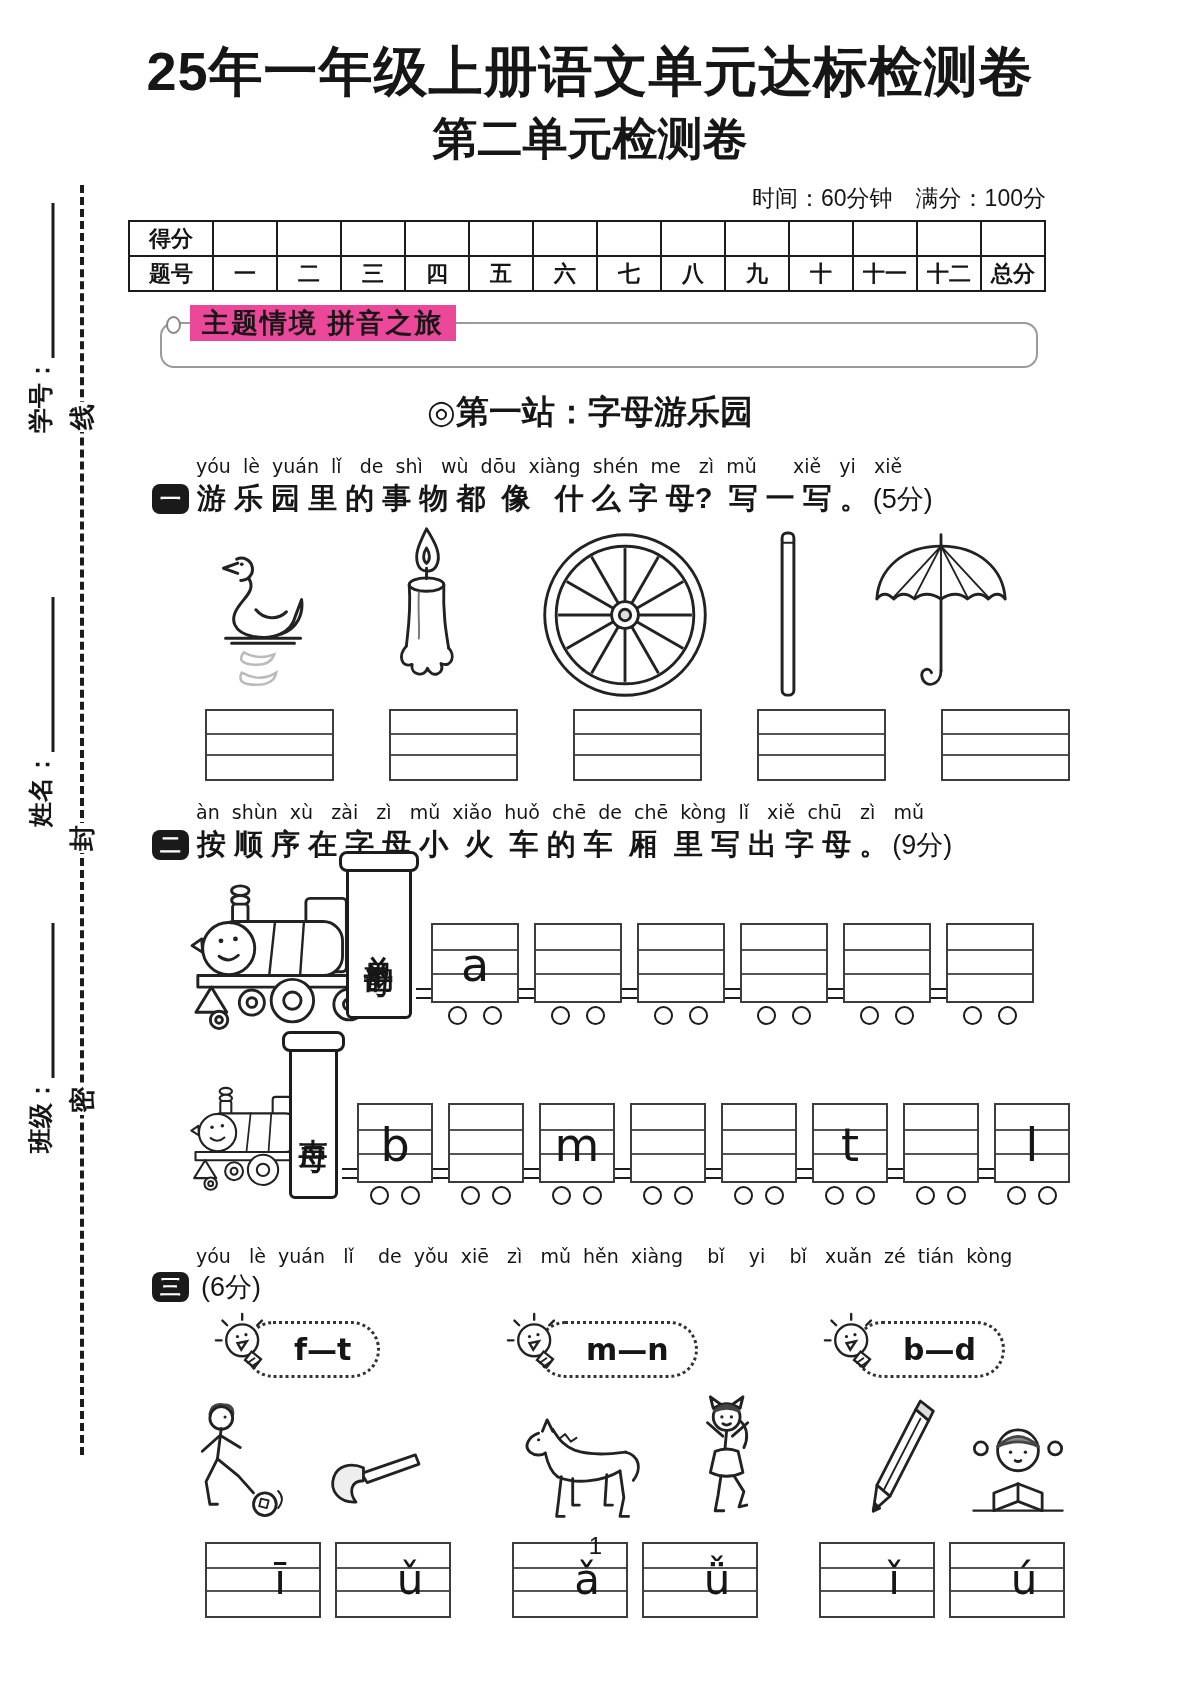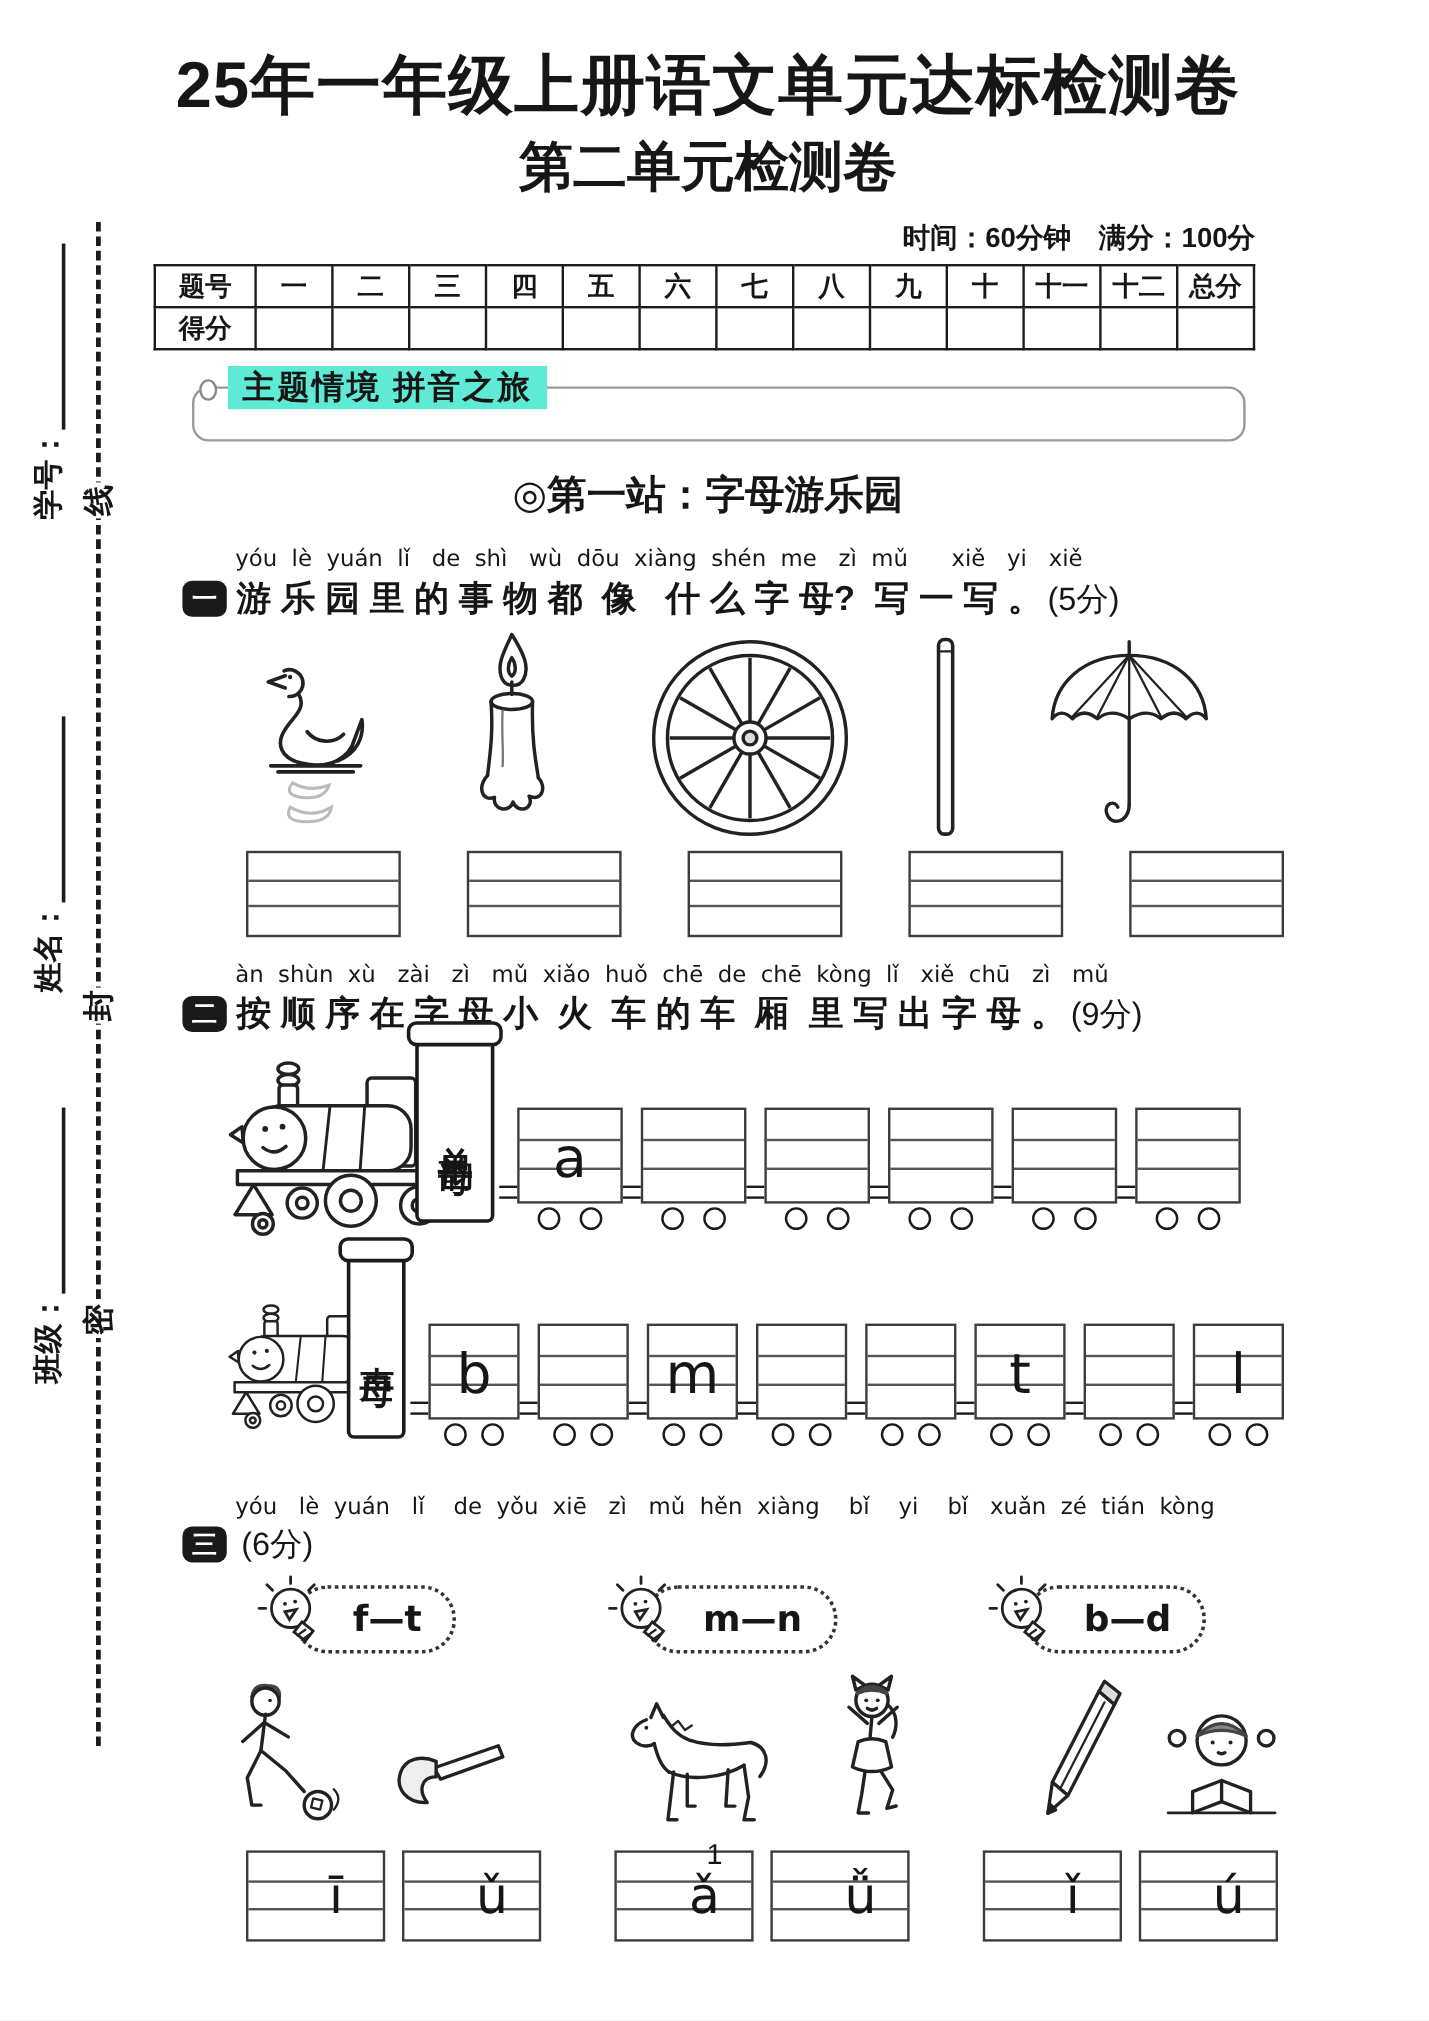--- a/index.html
+++ b/index.html
@@ -9,28 +9,28 @@
   .seal-dash{position:absolute;left:80px;top:185px;height:1270px;width:0;border-left:4px dashed #1c1c1c;}
   .seal-field{position:absolute;left:40px;transform:translate(-50%,-50%) rotate(-90deg);
               white-space:nowrap;font-size:25px;font-weight:700;}
   .s-blank{display:inline-block;width:155px;border-bottom:3px solid #1c1c1c;height:1.1em;vertical-align:-6px;}
   .seal-char{position:absolute;left:82px;transform:translate(-50%,-50%) rotate(-90deg);
              background:#fff;font-size:26px;font-weight:700;padding:4px 2px;z-index:2;}
   
   .main{position:absolute;left:110px;top:0;width:960px;}
   h1.title{margin:42px 0 0;text-align:center;font-size:54px;font-weight:900;letter-spacing:1px;line-height:1.1;}
   h2.subtitle{margin:8px 0 0;text-align:center;font-size:45px;font-weight:900;}
-  .meta{margin-top:14px;text-align:right;padding-right:24px;font-size:23px;font-weight:700;}
+  .meta{margin-top:14px;text-align:right;padding-right:24px;font-size:23px;font-weight:400;}
   table.score{border-collapse:collapse;table-layout:fixed;width:918px;margin:6px 0 0 18px;}
   table.score td{border:2.5px solid #1c1c1c;height:33px;text-align:center;font-size:22px;font-weight:700;padding:0;}
   table.score td.first{width:82px;}
   
   .theme{position:relative;margin:30px 0 0 50px;width:878px;border:2px solid #9a9a9a;border-radius:14px;
          padding:26px 18px 16px 72px;box-sizing:border-box;font-size:25px;}
-  .theme-label{position:absolute;top:-19px;left:28px;background:#5eead4;padding:0 12px;
+  .theme-label{position:absolute;top:-19px;left:28px;background:#ec4899;padding:0 12px;
                font-size:27px;font-weight:800;letter-spacing:2px;}
   .theme-pin{position:absolute;top:-8px;left:4px;width:11px;height:14px;border:2px solid #888;
              border-radius:50%;background:#fff;}
   .station{margin-top:22px;text-align:center;font-size:33px;font-weight:800;}
   
   .pinyin{margin:20px 0 0 86px;font-family:"DejaVu Sans",sans-serif;font-size:19px;white-space:pre;}
   .q-line{display:flex;align-items:center;margin:2px 0 0 42px;}
   .badge{flex:0 0 auto;width:37px;height:30px;background:#1a1a1a;color:#fff;border-radius:8px;
          display:flex;align-items:center;justify-content:center;font-size:21px;font-weight:700;margin-right:8px;}
   .q-text{font-size:29px;font-weight:700;white-space:pre;}
@@ -93,50 +93,50 @@
 
   <div class="main">
 
     <h1 class="title">25年一年级上册语文单元达标检测卷</h1>
     <h2 class="subtitle">第二单元检测卷</h2>
     <div class="meta">时间：60分钟　满分：100分</div>
 
     <table class="score">
       <tbody>
           <tr>
+        <td class="first">得分</td>
+        <td></td>
+            <td></td>
+        <td></td>
+            <td></td>
+        <td></td>
+            <td></td>
+        <td></td>
+            <td></td>
+        <td></td>
+            <td></td>
+        <td></td>
+            <td></td>
+        <td></td>
+      </tr>
+      <tr>
         <td class="first">题号</td>
         <td>一</td>
         <td>二</td>
         <td>三</td>
         <td>四</td>
         <td>五</td>
         <td>六</td>
         <td>七</td>
         <td>八</td>
         <td>九</td>
         <td>十</td>
         <td>十一</td>
         <td>十二</td>
         <td>总分</td>
-      </tr>
-      <tr>
-        <td class="first">得分</td>
-        <td></td>
-            <td></td>
-        <td></td>
-            <td></td>
-        <td></td>
-            <td></td>
-        <td></td>
-            <td></td>
-        <td></td>
-            <td></td>
-        <td></td>
-            <td></td>
-        <td></td>
       </tr>
     </tbody>
       </table>
 
     <div class="theme">
       <span class="theme-pin"></span>
       <div class="theme-label">主题情境 拼音之旅</div>
     </div>
 
     <div class="station">

